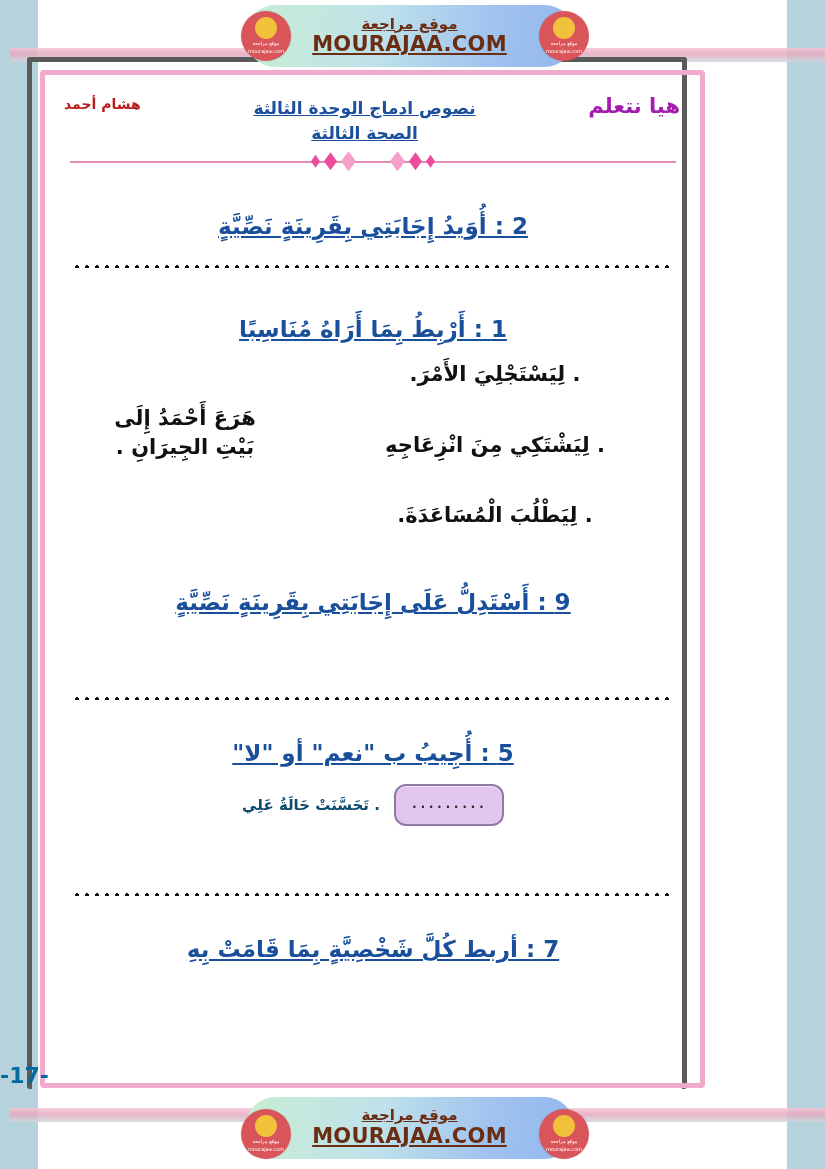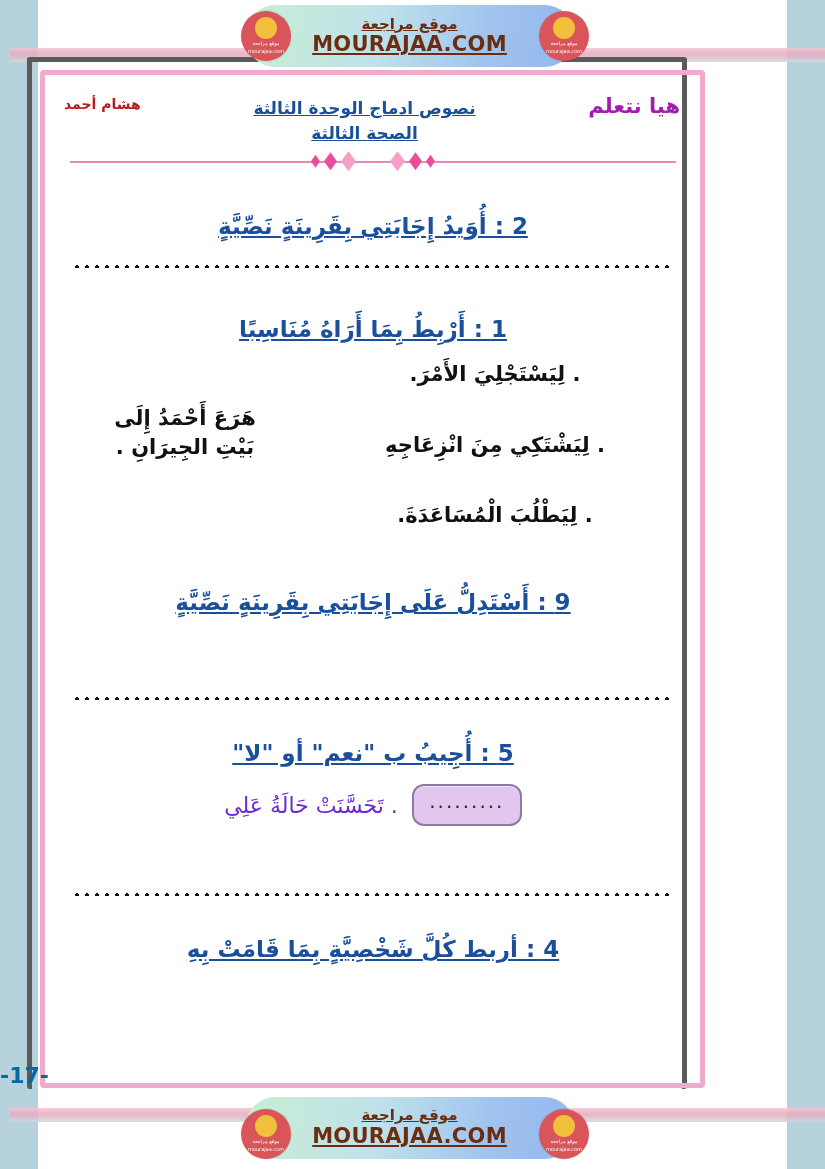--- a/index.html
+++ b/index.html
@@ -263,23 +263,23 @@
   
   .answer-row {
     display: flex;
     align-items: center;
     justify-content: center;
     gap: 14px;
     margin: 14px 24px 0 24px;
     direction: rtl;
   }
   .answer-text {
-    font-size: 22px;
-    font-weight: normal;
-    color: #6d28d9;
+    font-size: 15px;
+    font-weight: bold;
+    color: #0c4a6e;
     direction: rtl;
   }
   .answer-box {
     width: 106px;
     height: 38px;
     border-radius: 12px;
     background: #e2c6ee;
     border: 2px solid #8f7aa6;
     display: flex;
     align-items: center;
@@ -412,21 +412,21 @@
 
   <div class="sp-16"></div>
 
 
   <div class="sp-30"></div>
   <div class="dots"></div>
 
   <div class="sp-22"></div>
 
   <div class="q-wrap">
-    <span class="q">4 : أربط كُلَّ شَخْصِيَّةٍ بِمَا قَامَتْ بِهِ</span>
+    <span class="q">7 : أربط كُلَّ شَخْصِيَّةٍ بِمَا قَامَتْ بِهِ</span>
   </div>
 
 </div>
 
 <div class="page-no">-17-</div>
 
 <div class="banner banner-bottom">
   <div class="banner-strip"></div>
 
   <div class="logo-badge logo-left">

